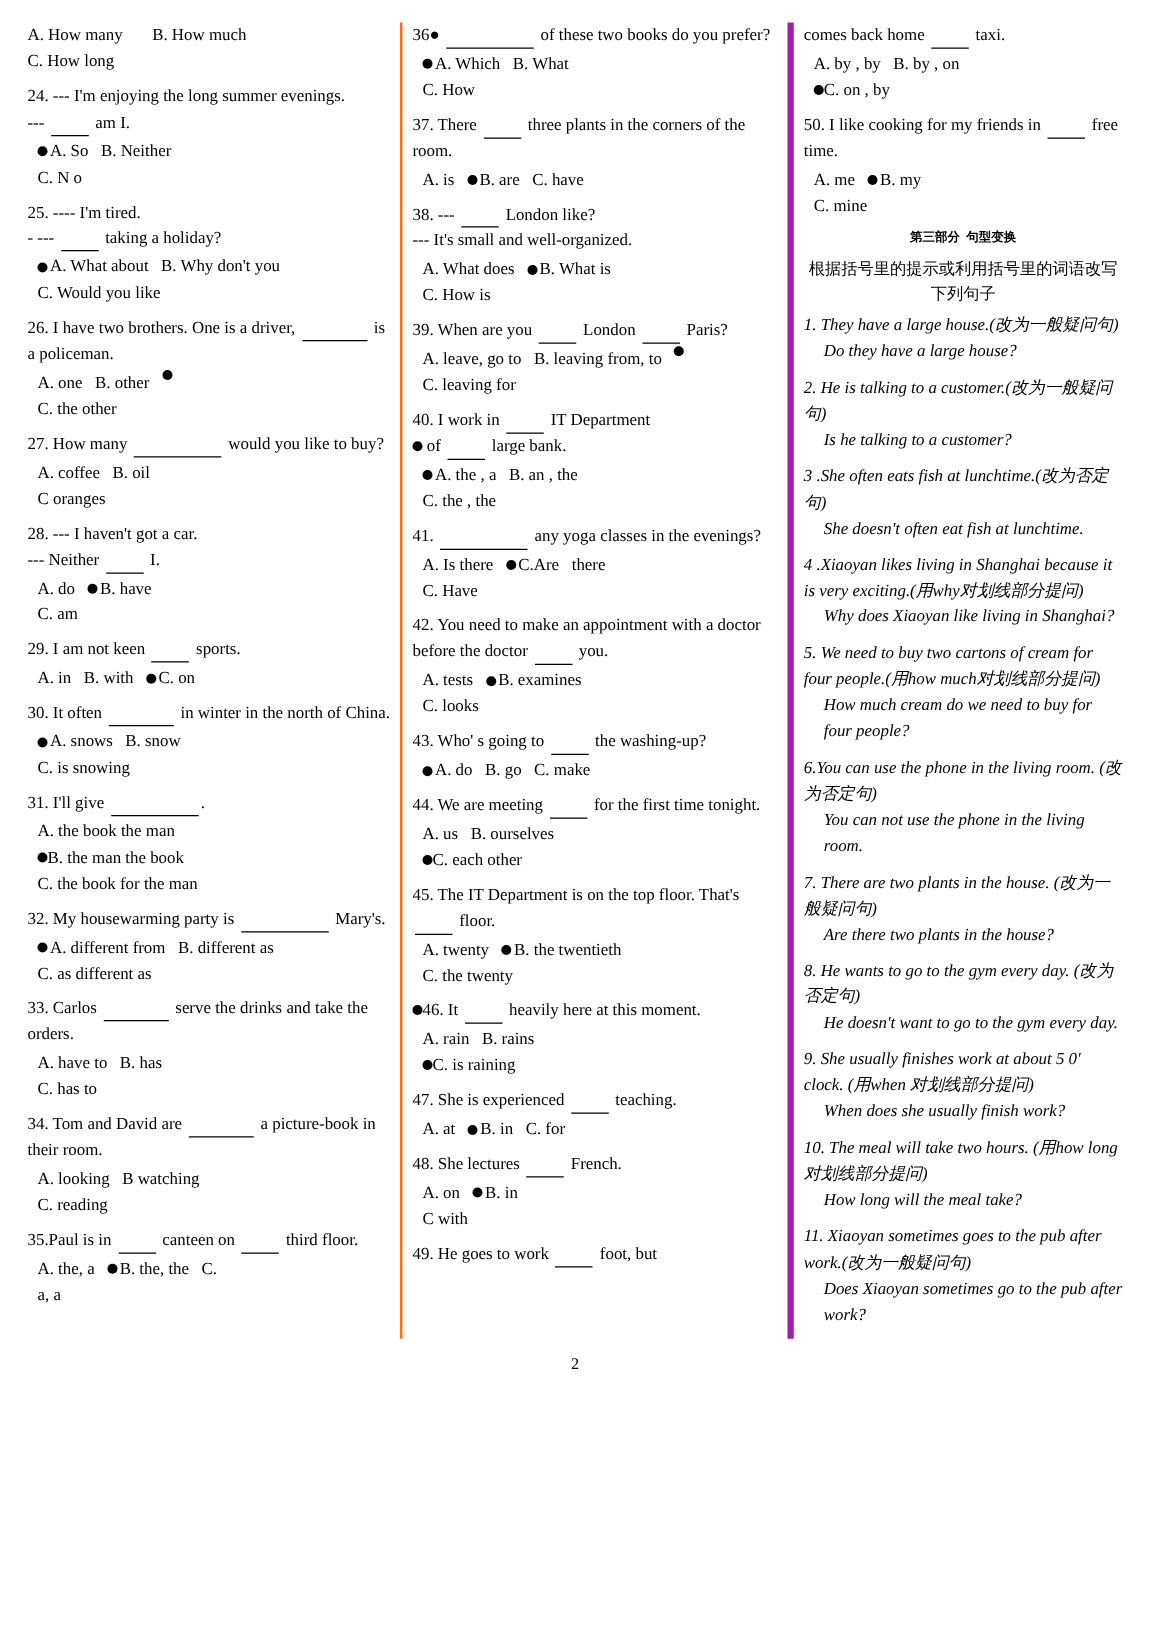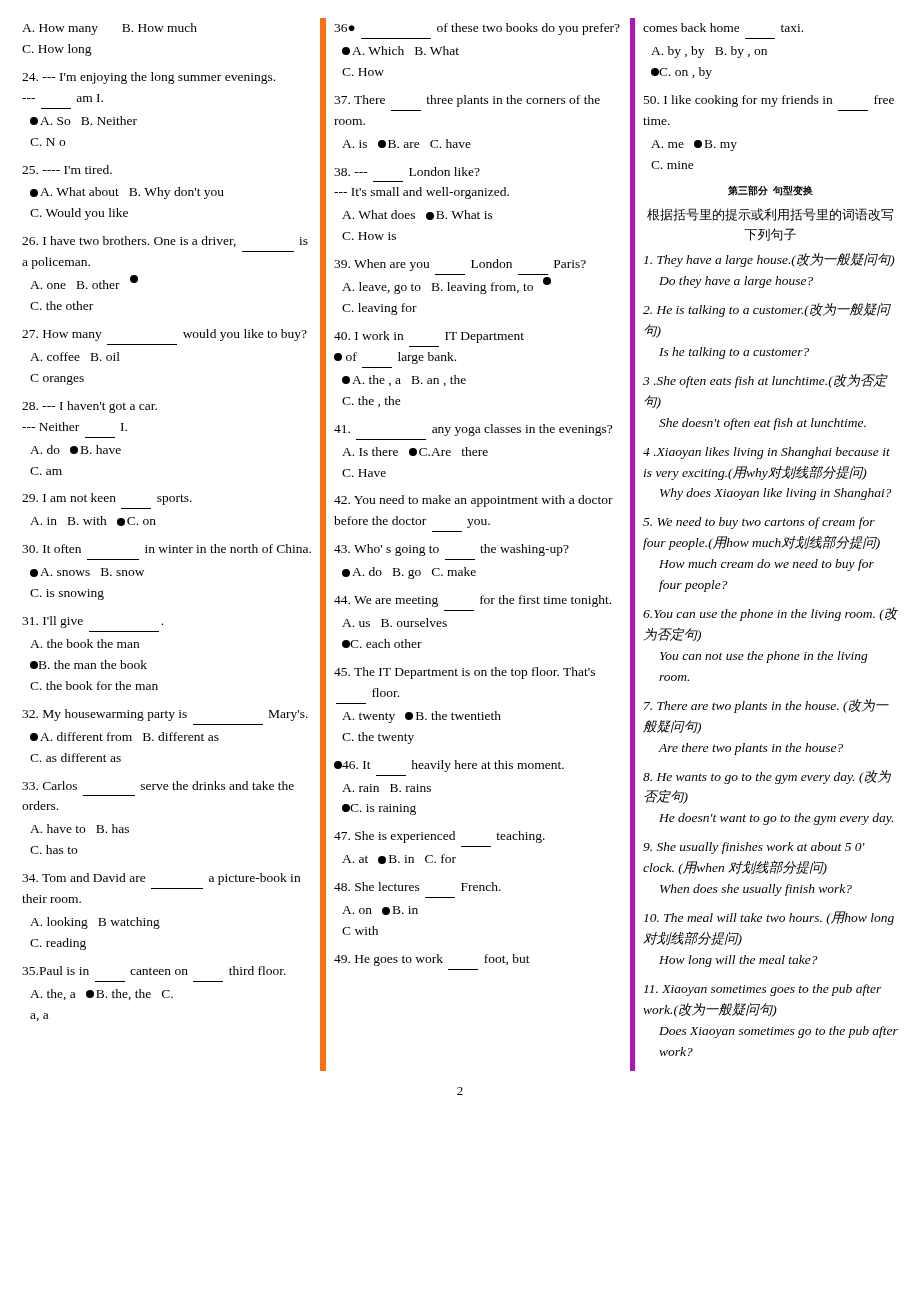--- a/index.html
+++ b/index.html
@@ -18,21 +18,21 @@
     }
     .col-left {
       width: 298px;
       flex-shrink: 0;
       padding-right: 8px;
     }
     .col-mid {
       width: 310px;
       flex-shrink: 0;
       padding-right: 8px;
-      border-left: 6px solid #f97316;
+      border-left: 2px solid #f97316;
       padding-left: 8px;
     }
     .col-right {
       flex: 1;
       border-left: 5px solid #a21caf;
       padding-left: 8px;
     }
     .question {
       margin-bottom: 7px;
     }
@@ -122,20 +122,21 @@
         <div class="opt-row">
           <span class="opt"><span class="dot"></span>A. So</span>
           <span class="opt">B. Neither</span>
         </div>
         <div>C. N o</div>
       </div>
     </div>
 
     <div class="question">
       <div>25. ---- I'm tired.</div>
+      <div>- --- <span class="blank blank-sm"></span> taking a holiday?</div>
       <div class="options">
         <div class="opt-row">
           <span class="opt"><span class="dot"></span>A. What about</span>
           <span class="opt">B. Why don't you</span>
         </div>
         <div>C. Would you like</div>
       </div>
     </div>
 
     <div class="question">
@@ -321,20 +322,27 @@
         <div class="opt-row">
           <span class="opt">A. Is there</span>
           <span class="opt"><span class="dot"></span>C.Are &nbsp; there</span>
         </div>
         <div>C. Have</div>
       </div>
     </div>
 
     <div class="question">
       <div>42. You need to make an appointment with a doctor before the doctor <span class="blank blank-sm"></span> you.</div>
+      <div class="options">
+        <div class="opt-row">
+          <span class="opt">A. tests</span>
+          <span class="opt"><span class="dot"></span>B. examines</span>
+        </div>
+        <div>C. looks</div>
+      </div>
     </div>
 
     <div class="question">
       <div>43. Who' s going to <span class="blank blank-sm"></span> the washing-up?</div>
       <div class="options">
         <div class="opt-row">
           <span class="opt"><span class="dot"></span>A. do</span>
           <span class="opt">B. go</span>
           <span class="opt">C. make</span>
         </div>

